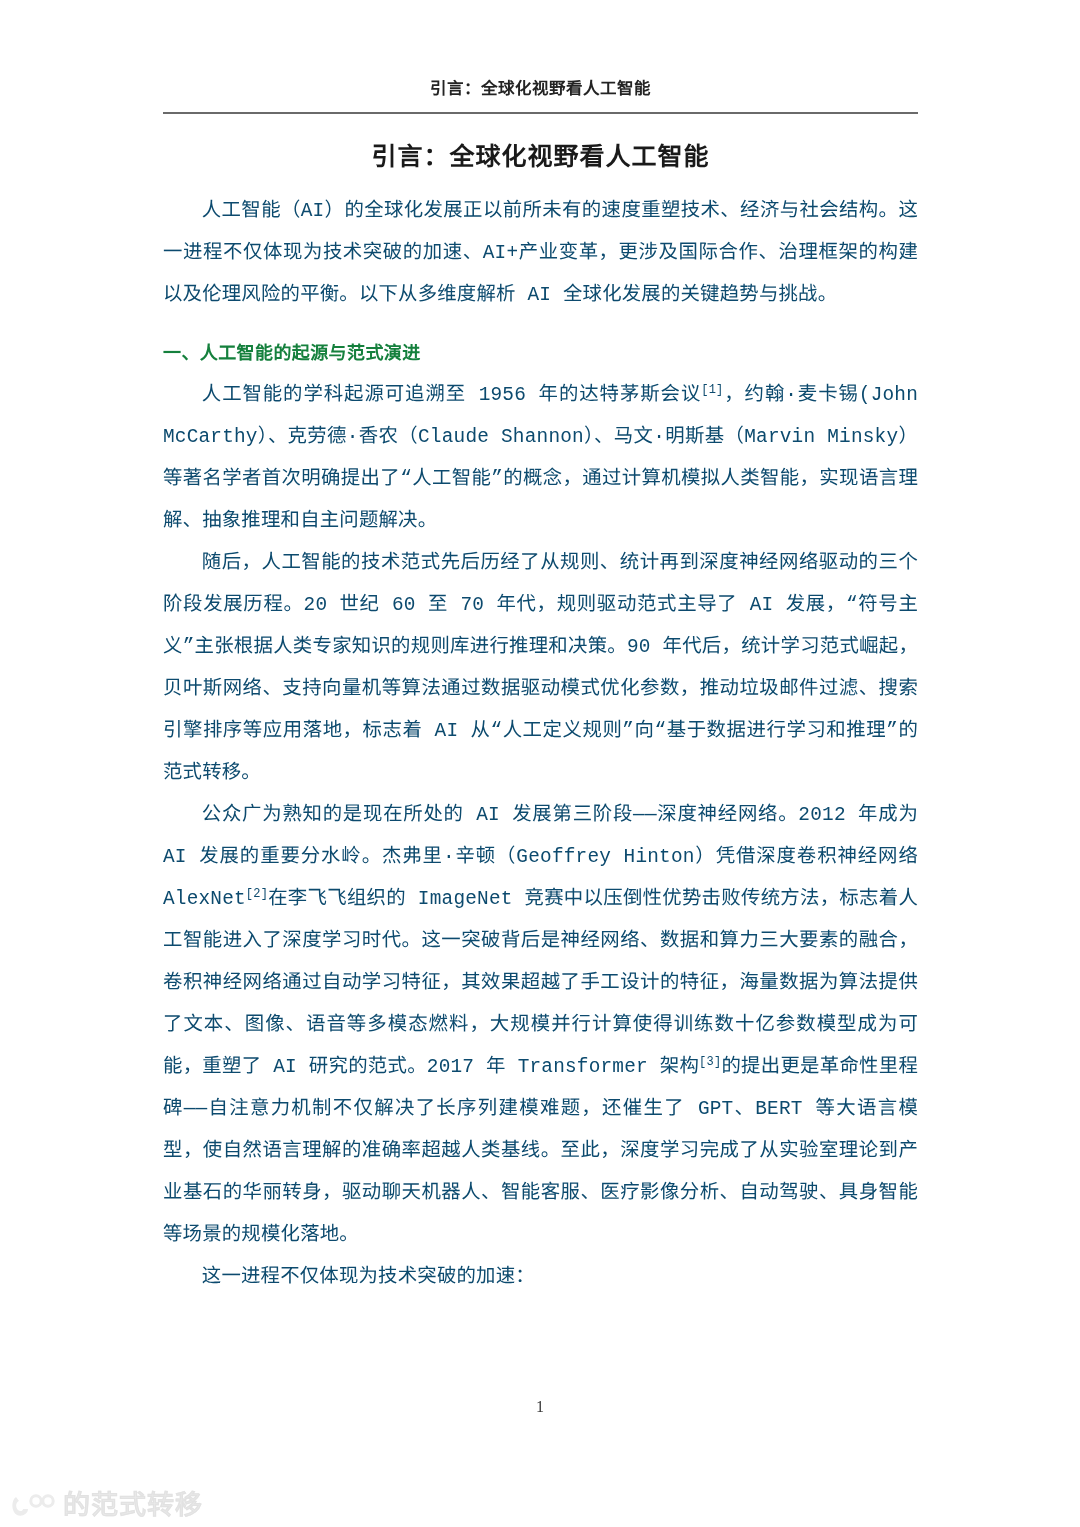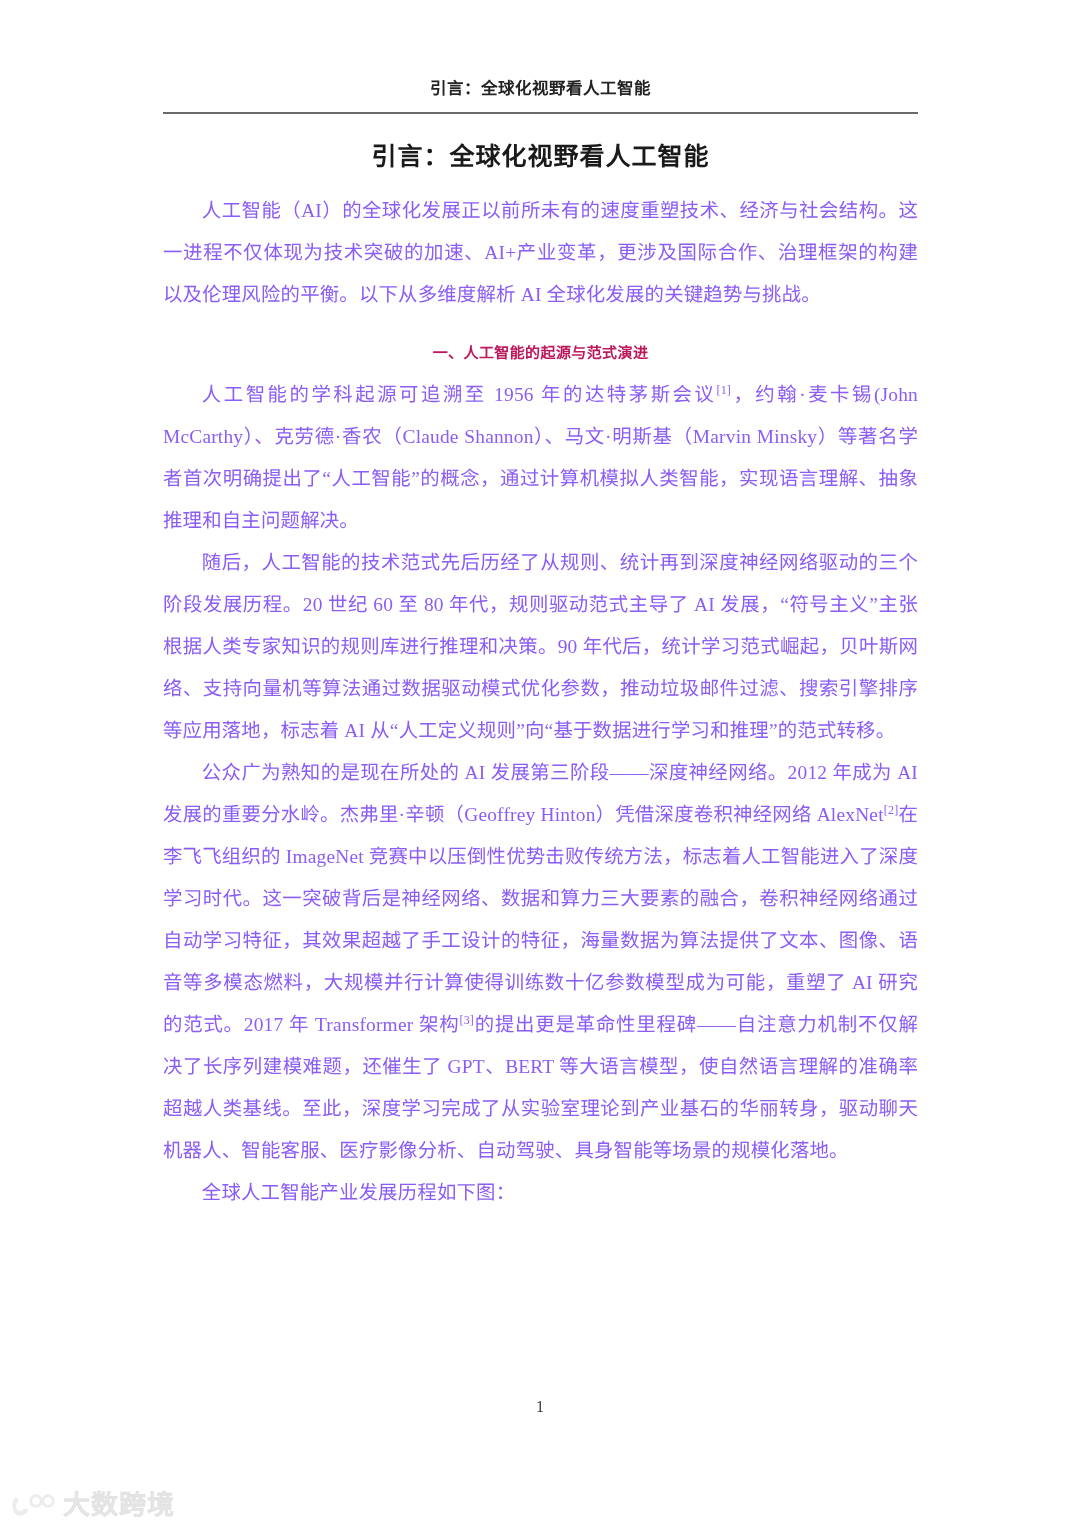--- a/index.html
+++ b/index.html
@@ -63,33 +63,33 @@
     line-height: 1.4;
   }
 
   p.para {
     margin: 0;
     font-size: 19.4px;
     line-height: 42px;
     text-align: justify;
     text-justify: inter-ideograph;
     text-indent: 2em;
-    color: #8b5cf6;
+    color: #0c4a6e;
     letter-spacing: 0.2px;
+    font-family: Liberation Mono, monospace;
   }
 
   h2.section-heading {
     margin: 16px 0 0 0;
-    font-size: 15px;
+    font-size: 18px;
     font-weight: bold;
     line-height: 42px;
-    color: #be185d;
+    color: #15803d;
     letter-spacing: 0.4px;
     text-indent: 0;
-    text-align: center;
   }
 
   sup.ref {
     font-size: 0.62em;
     vertical-align: super;
     line-height: 0;
   }
 
   
   .page-number {
@@ -135,32 +135,32 @@
 
   <div class="content">
 
     <h1 class="doc-title">引言：全球化视野看人工智能</h1>
 
     <p class="para">人工智能（AI）的全球化发展正以前所未有的速度重塑技术、经济与社会结构。这一进程不仅体现为技术突破的加速、AI+产业变革，更涉及国际合作、治理框架的构建以及伦理风险的平衡。以下从多维度解析 AI 全球化发展的关键趋势与挑战。</p>
 
     <h2 class="section-heading">一、人工智能的起源与范式演进</h2>
 
     <p class="para">人工智能的学科起源可追溯至 1956 年的达特茅斯会议<sup class="ref">[1]</sup>，约翰·麦卡锡(John McCarthy）、克劳德·香农（Claude Shannon）、马文·明斯基（Marvin Minsky）等著名学者首次明确提出了“人工智能”的概念，通过计算机模拟人类智能，实现语言理解、抽象推理和自主问题解决。</p>
-    <p class="para">随后，人工智能的技术范式先后历经了从规则、统计再到深度神经网络驱动的三个阶段发展历程。20 世纪 60 至 80 年代，规则驱动范式主导了 AI 发展，“符号主义”主张根据人类专家知识的规则库进行推理和决策。90 年代后，统计学习范式崛起，贝叶斯网络、支持向量机等算法通过数据驱动模式优化参数，推动垃圾邮件过滤、搜索引擎排序等应用落地，标志着 AI 从“人工定义规则”向“基于数据进行学习和推理”的范式转移。</p>
+    <p class="para">随后，人工智能的技术范式先后历经了从规则、统计再到深度神经网络驱动的三个阶段发展历程。20 世纪 60 至 70 年代，规则驱动范式主导了 AI 发展，“符号主义”主张根据人类专家知识的规则库进行推理和决策。90 年代后，统计学习范式崛起，贝叶斯网络、支持向量机等算法通过数据驱动模式优化参数，推动垃圾邮件过滤、搜索引擎排序等应用落地，标志着 AI 从“人工定义规则”向“基于数据进行学习和推理”的范式转移。</p>
     <p class="para">公众广为熟知的是现在所处的 AI 发展第三阶段——深度神经网络。2012 年成为 AI 发展的重要分水岭。杰弗里·辛顿（Geoffrey Hinton）凭借深度卷积神经网络 AlexNet<sup class="ref">[2]</sup>在李飞飞组织的 ImageNet 竞赛中以压倒性优势击败传统方法，标志着人工智能进入了深度学习时代。这一突破背后是神经网络、数据和算力三大要素的融合，卷积神经网络通过自动学习特征，其效果超越了手工设计的特征，海量数据为算法提供了文本、图像、语音等多模态燃料，大规模并行计算使得训练数十亿参数模型成为可能，重塑了 AI 研究的范式。2017 年 Transformer 架构<sup class="ref">[3]</sup>的提出更是革命性里程碑——自注意力机制不仅解决了长序列建模难题，还催生了 GPT、BERT 等大语言模型，使自然语言理解的准确率超越人类基线。至此，深度学习完成了从实验室理论到产业基石的华丽转身，驱动聊天机器人、智能客服、医疗影像分析、自动驾驶、具身智能等场景的规模化落地。</p>
-    <p class="para">全球人工智能产业发展历程如下图：</p>
+    <p class="para">这一进程不仅体现为技术突破的加速：</p>
 
   </div>
 
   <div class="page-number">1</div>
 
   <div class="watermark">
     <span>
       <svg width="46" height="26" viewBox="0 0 46 26" aria-hidden="true">
         <path d="M6 4 C1 7 1 19 7 22 C12 24 18 21 18 16 L13 16 C13 18 10 19 8 17 C5 14 6 9 9 8 Z" fill="#ececec"></path>
         <circle cx="26" cy="8" r="5.2" fill="none" stroke="#ececec" stroke-width="3"></circle>
         <circle cx="38" cy="8" r="5.2" fill="none" stroke="#ececec" stroke-width="3"></circle>
       </svg>
     </span>
-    <span class="watermark-text">大数跨境</span>
+    <span class="watermark-text">的范式转移</span>
   </div>
 
 </div>
 
 </body></html>

